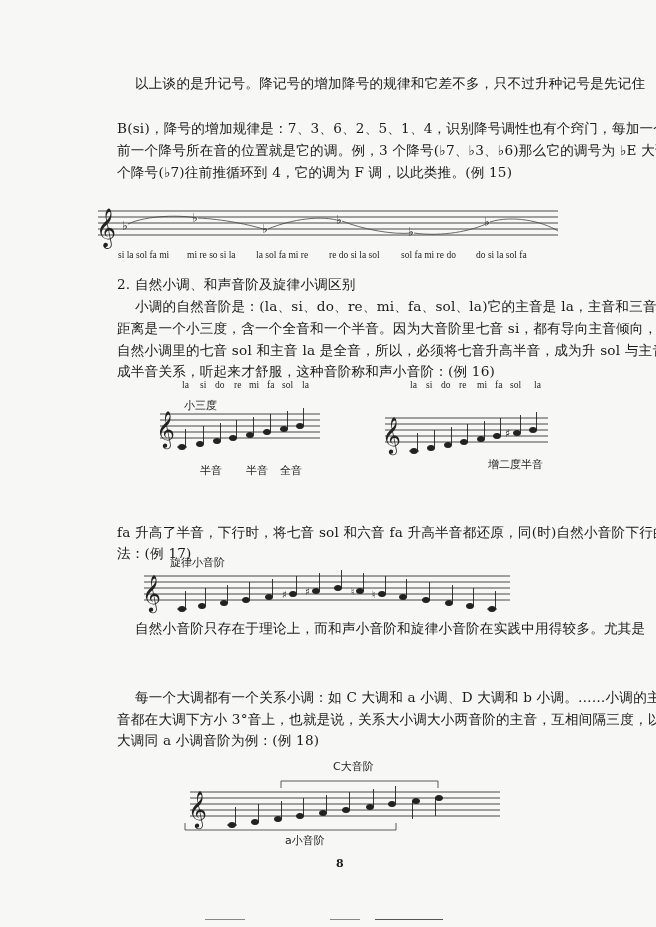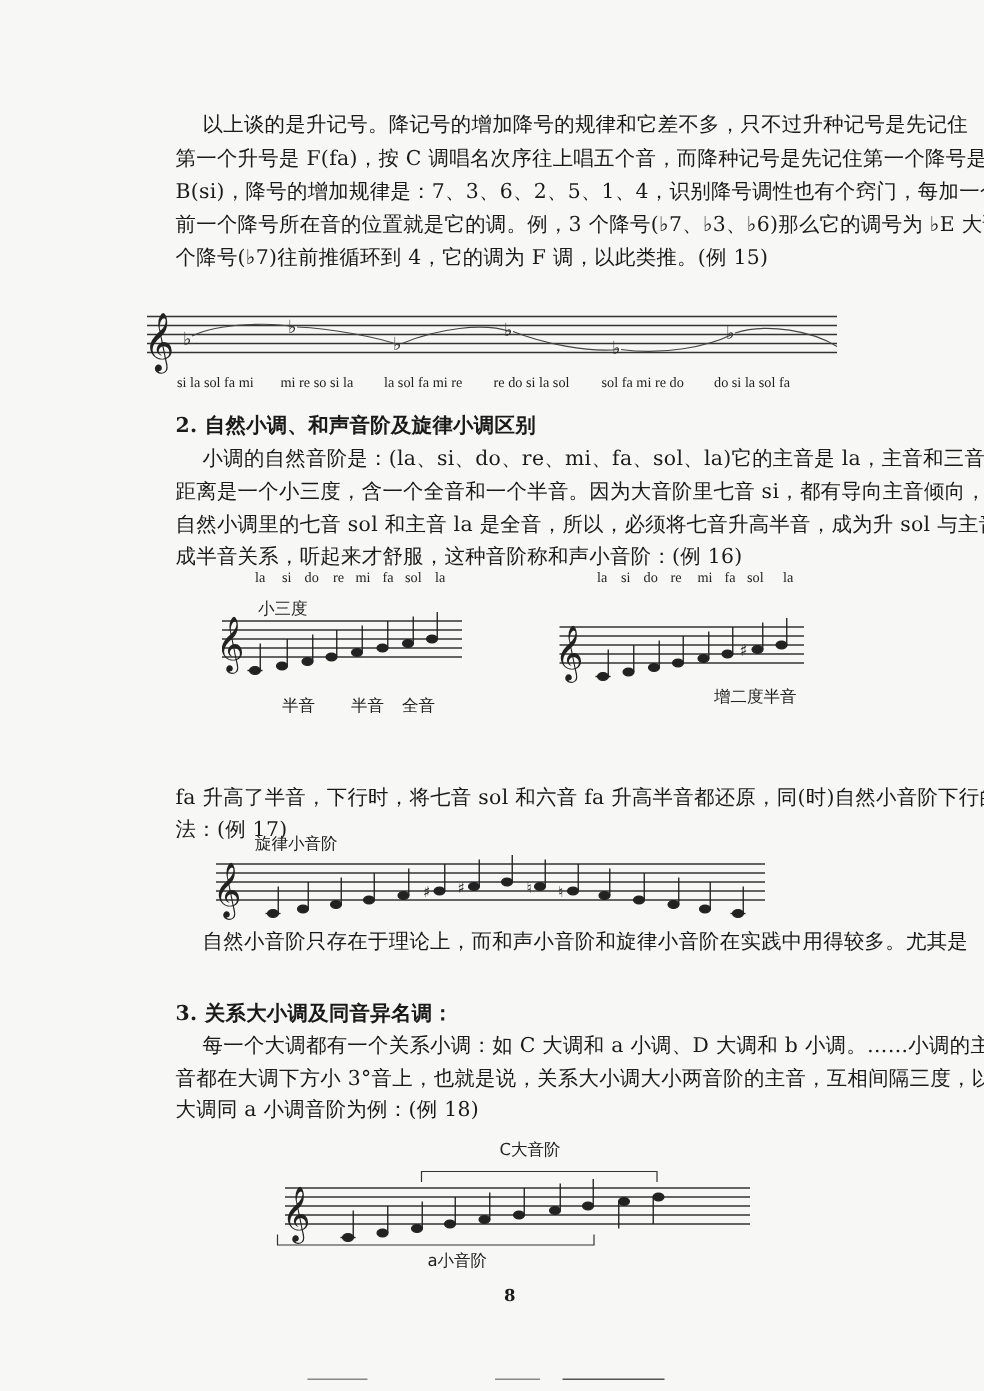--- a/index.html
+++ b/index.html
@@ -9,21 +9,21 @@
     font-family: "DejaVu Serif", "Liberation Serif", serif;
     color: #1a1a1a;
   }
   .page { position: absolute; left: 0; top: 0; width: 524px; height: 927px; margin-top: 39px; }
   .line {
     position: absolute; left: 117px; width: 440px;
     font-size: 13.6px; line-height: 17px; white-space: nowrap;
     letter-spacing: 0.2px;
   }
   .indent { left: 135px; width: 422px; }
-  .heading { left: 117px; font-weight: bold; }
+  .heading { left: 117px; }
   .svgbox { position: absolute; }
   .svgbox svg { display: block; }
   .svg-text { font-family: "Liberation Serif", serif; font-size: 9.5px; fill: #222; }
   .cn-label { font-family: "DejaVu Sans", sans-serif; font-size: 11px; fill: #222; }
   .page-number {
     position: absolute; left: 336px; top: 818px; font-size: 11px; font-weight: bold;
   }
   .footer-rule { position: absolute; top: 880px; height: 1px; background: #888; }
   .watermark {
     position: absolute; left: 506px; top: 898px;
@@ -31,21 +31,20 @@
     text-shadow: 1px 1px 2px #bbb;
   }
   .watermark .wm-url { color: #8b5cf6; }
 </style>
 </head>
 <body>
 
 <div class="page">
 
   <div class="line indent" style="top:36px">以上谈的是升记号。降记号的增加降号的规律和它差不多，只不过升种记号是先记住</div>
-  <div class="line" style="top:59px">第一个升号是 F(fa)，按 C 调唱名次序往上唱五个音，而降种记号是先记住第一个降号是</div>
   <div class="line" style="top:81px">B(si)，降号的增加规律是：7、3、6、2、5、1、4，识别降号调性也有个窍门，每加一个降号，那</div>
   <div class="line" style="top:103px">前一个降号所在音的位置就是它的调。例，3 个降号(♭7、♭3、♭6)那么它的调号为 ♭E 大调，一</div>
   <div class="line" style="top:125px">个降号(♭7)往前推循环到 4，它的调为 F 调，以此类推。(例 15)</div>
 
   <div class="svgbox" style="left:92px; top:160px;">
     <svg width="470" height="70" viewBox="0 0 470 70">
       <g stroke="#333" stroke-width="0.9">
         <line x1="6" y1="12" x2="466" y2="12"></line>
         <line x1="6" y1="18" x2="466" y2="18"></line>
         <line x1="6" y1="24" x2="466" y2="24"></line>
@@ -79,21 +78,21 @@
       </g>
     </svg>
   </div>
 
   <div class="line heading" style="top:237px">2.  自然小调、和声音阶及旋律小调区别</div>
   <div class="line indent" style="top:259px">小调的自然音阶是：(la、si、do、re、mi、fa、sol、la)它的主音是 la，主音和三音 do 之间的</div>
   <div class="line" style="top:281px">距离是一个小三度，含一个全音和一个半音。因为大音阶里七音 si，都有导向主音倾向，而</div>
   <div class="line" style="top:303px">自然小调里的七音 sol 和主音 la 是全音，所以，必须将七音升高半音，成为升 sol 与主音构</div>
   <div class="line" style="top:324px">成半音关系，听起来才舒服，这种音阶称和声小音阶：(例 16)</div>
 
-  <div class="svgbox" style="left:148px; top:335px;text-align:right;">
+  <div class="svgbox" style="left:160px; top:335px;text-align:right;">
     <svg width="400" height="105" viewBox="0 0 400 105">
 
       <g class="svg-text">
         <text x="22" y="14">la</text>
         <text x="40" y="14">si</text>
         <text x="55" y="14">do</text>
         <text x="74" y="14">re</text>
         <text x="89" y="14">mi</text>
         <text x="107" y="14">fa</text>
         <text x="122" y="14">sol</text>
@@ -227,21 +226,20 @@
         <text x="142" y="46">♯</text>
         <text x="165" y="43">♯</text>
         <text x="211" y="43">♮</text>
         <text x="232" y="46">♮</text>
       </g>
     </svg>
   </div>
 
   <div class="line indent" style="top:581px">自然小音阶只存在于理论上，而和声小音阶和旋律小音阶在实践中用得较多。尤其是</div>
 
-  <div class="line heading" style="top:629px">3.  关系大小调及同音异名调：</div>
   <div class="line indent" style="top:650px">每一个大调都有一个关系小调：如 C 大调和 a 小调、D 大调和 b 小调。……小调的主</div>
   <div class="line" style="top:672px">音都在大调下方小 3°音上，也就是说，关系大小调大小两音阶的主音，互相间隔三度，以 C</div>
   <div class="line" style="top:693px">大调同 a 小调音阶为例：(例 18)</div>
 
   <div class="svgbox" style="left:180px; top:715px;">
     <svg width="330" height="95" viewBox="0 0 330 95">
       <text class="cn-label" x="153" y="16">C大音阶</text>
       <g fill="none" stroke="#333" stroke-width="0.8">
         <polyline points="101,34 101,27 258,27 258,34"></polyline>
         <polyline points="5,69 5,76 216,76 216,69"></polyline>

